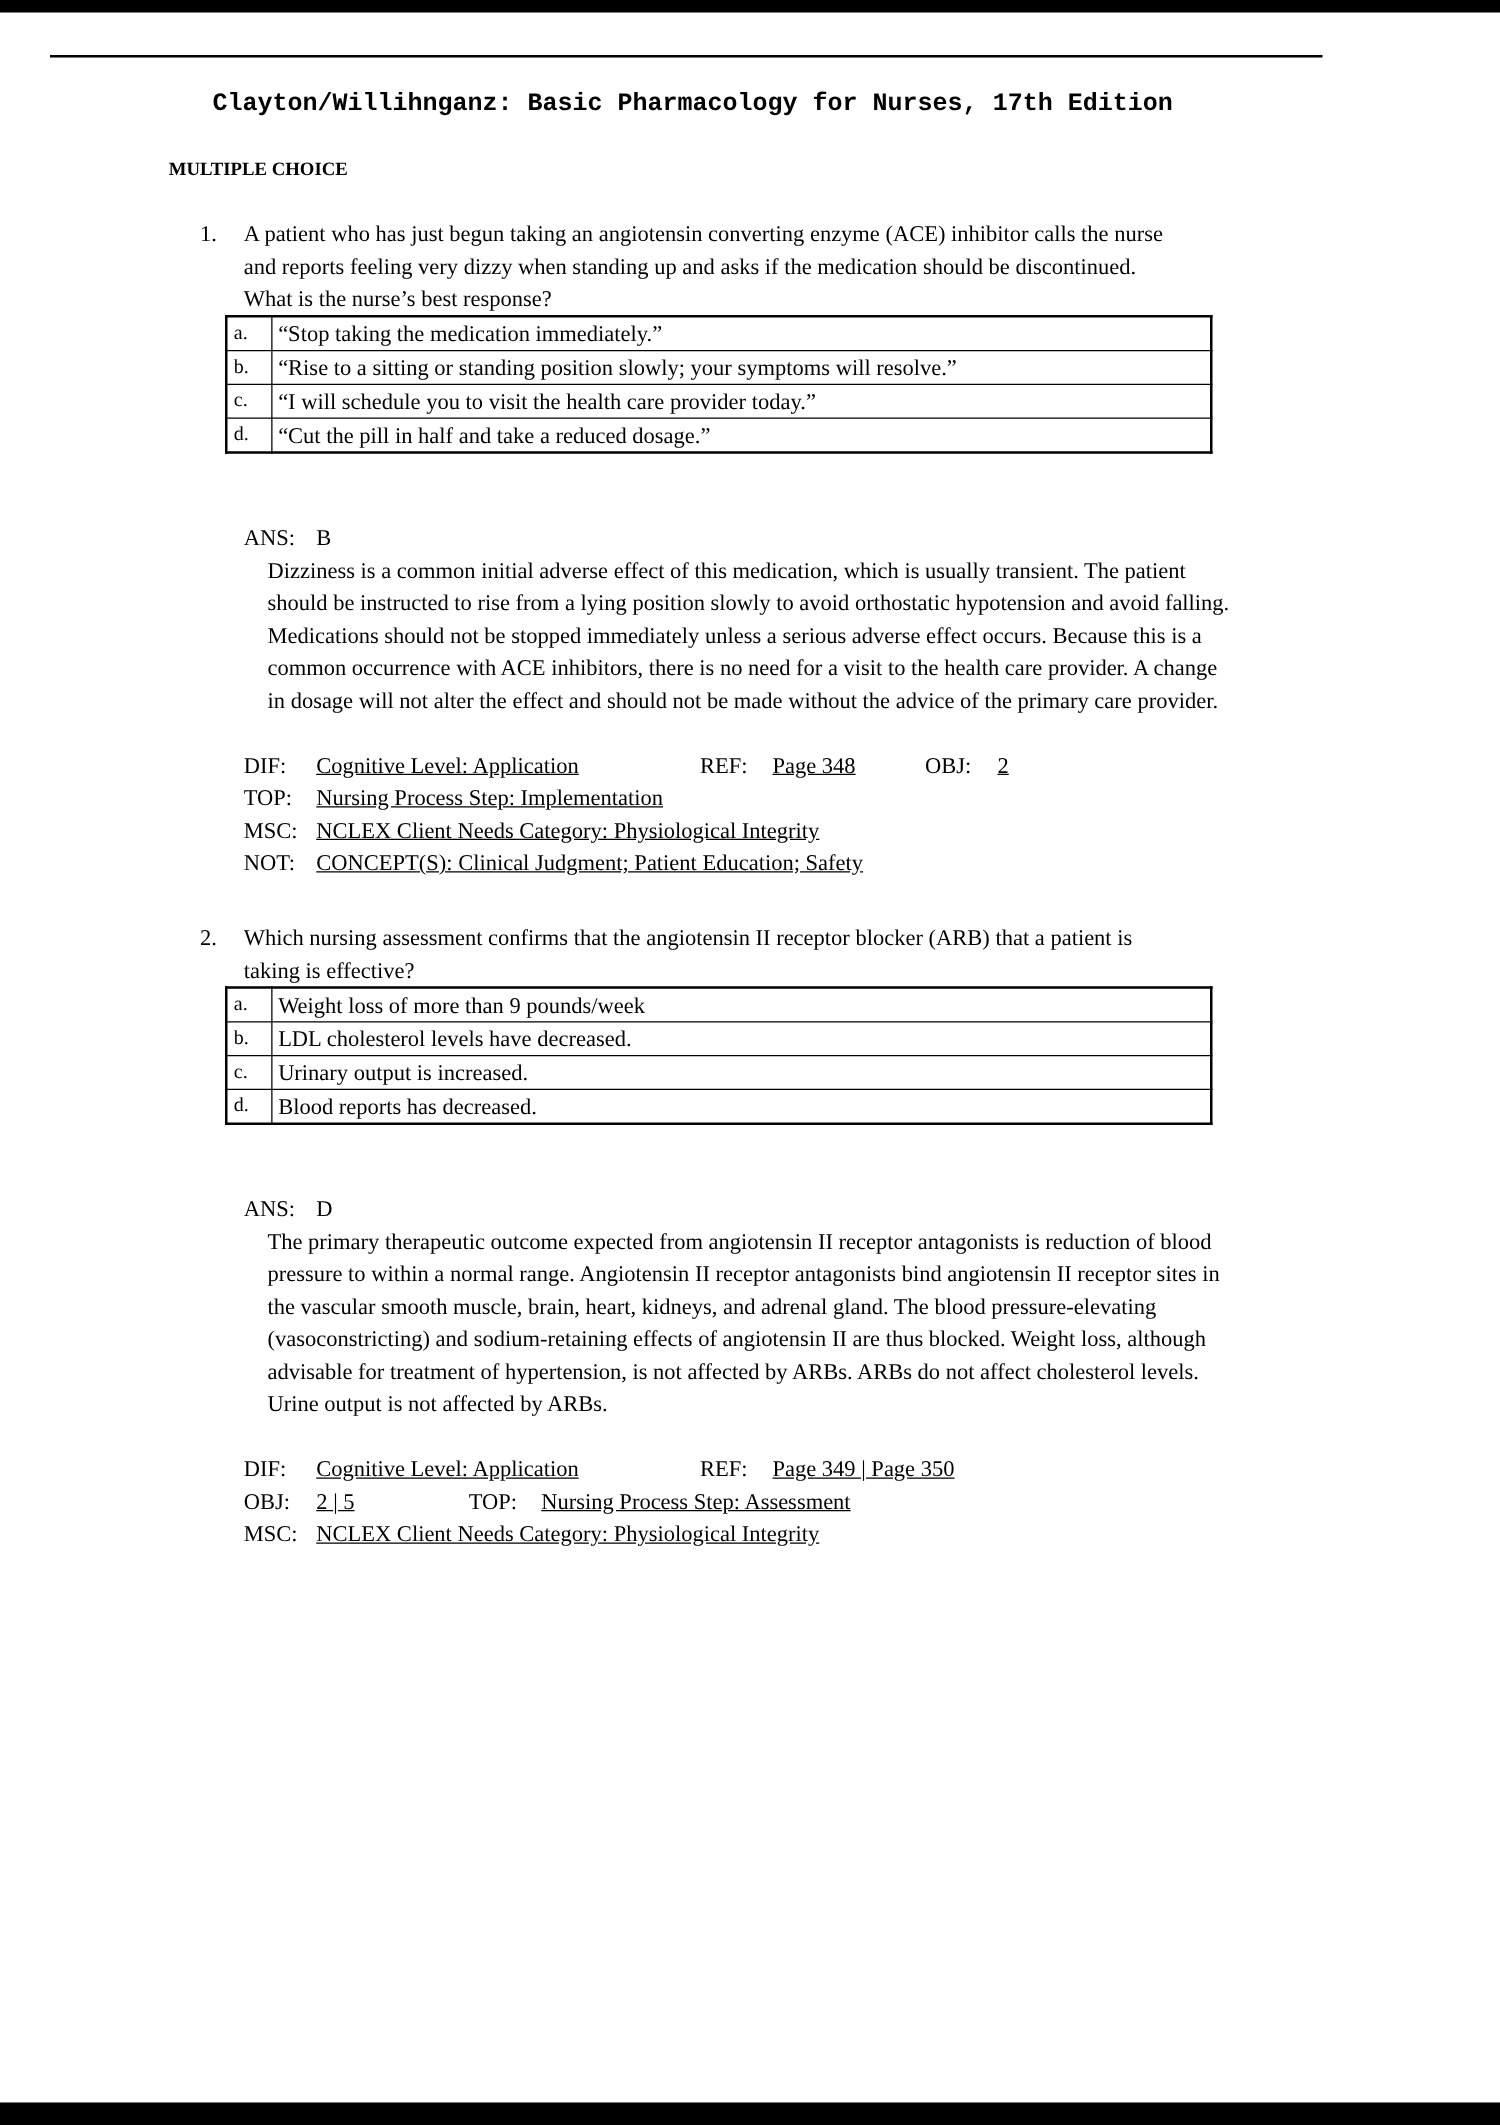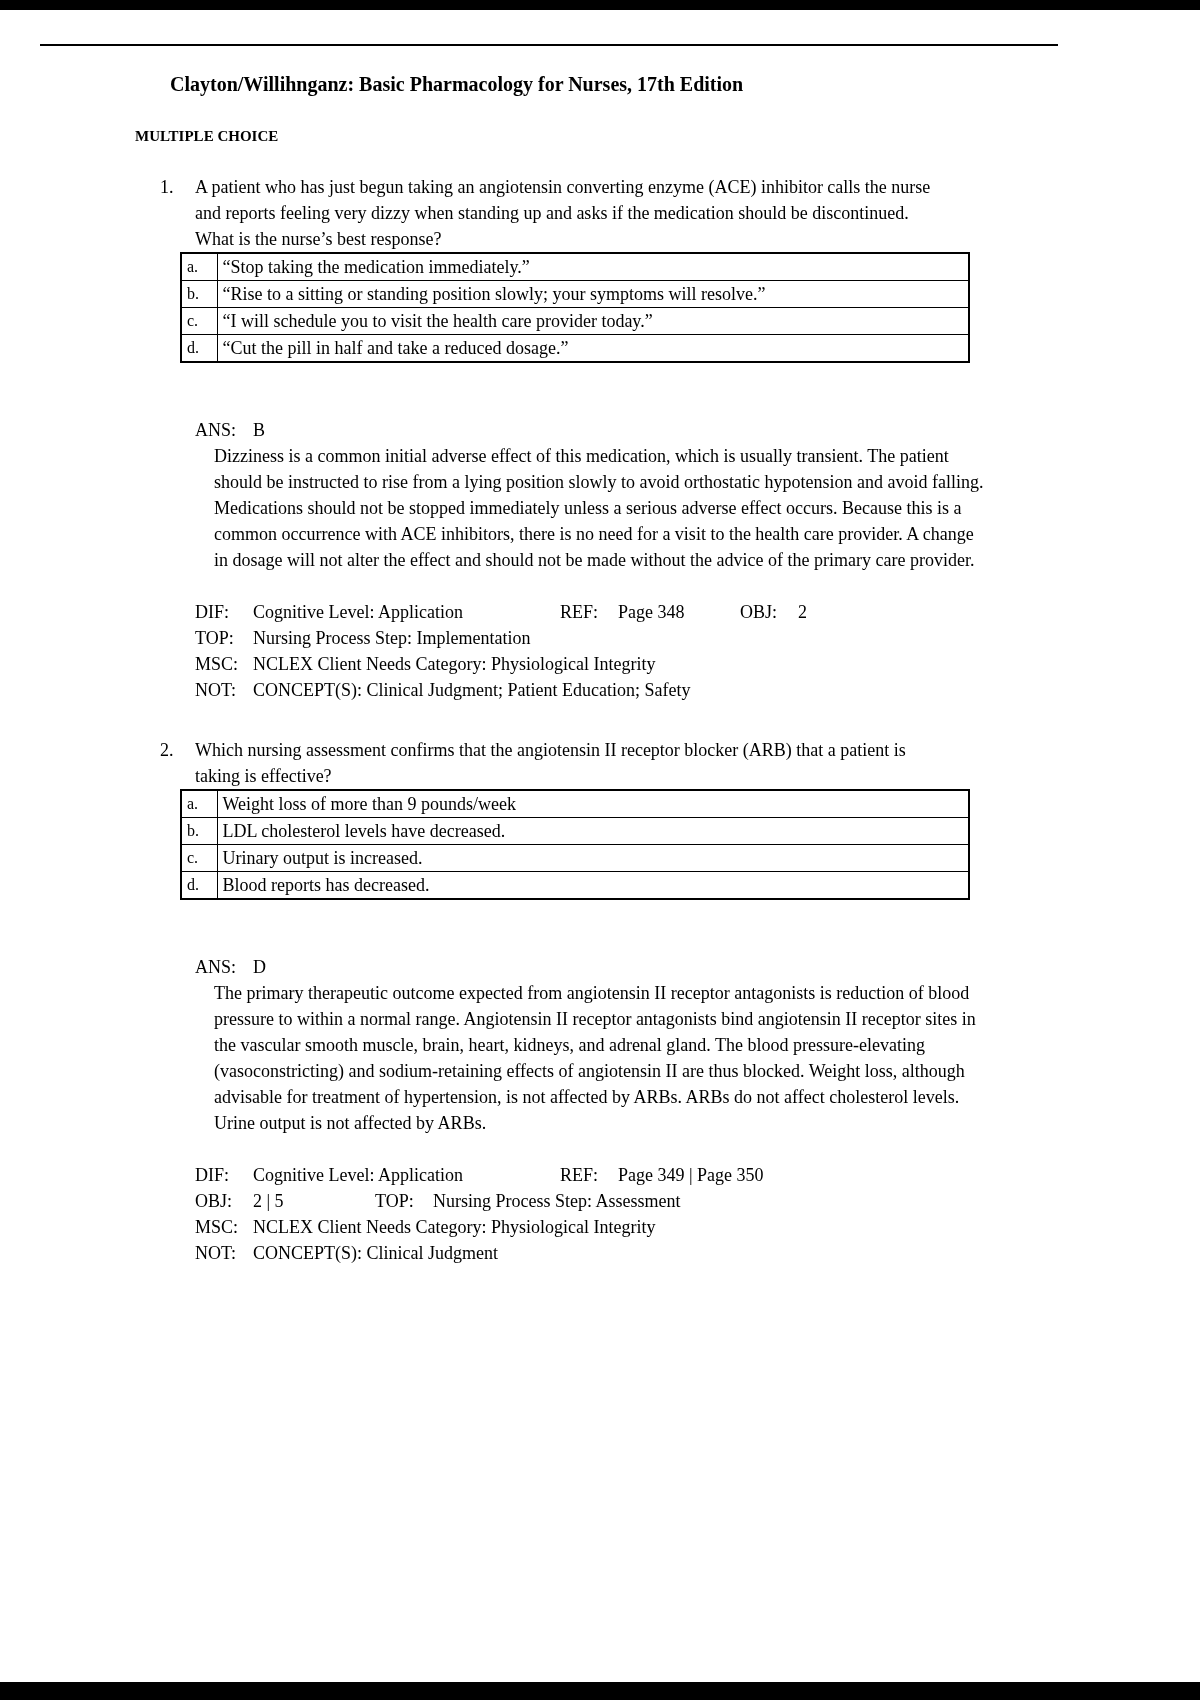--- a/index.html
+++ b/index.html
@@ -29,20 +29,21 @@
   }
   .content {
     position: absolute; top: 70px; left: 135px; width: 930px;
   }
   .doc-title {
     font-size: 20px; font-weight: bold; line-height: 28px;
   }
   .doc-subtitle {
     font-size: 20px; font-weight: bold; line-height: 28px;
     padding-left: 35px;
+    font-family: Liberation Mono, monospace;
   }
   .section-heading {
     font-size: 15px; font-weight: bold; margin-top: 26px; line-height: 24px;
   }
   .question {
     margin-left: 25px; margin-top: 26px;
     font-size: 18px; line-height: 26px;
   }
   .question + .question { margin-top: 34px; }
   .stem-row { display: flex; }
@@ -61,21 +62,21 @@
     line-height: 24px;
     padding: 1px 5px;
     vertical-align: top;
   }
   td.opt-letter { width: 36px; font-size: 16px; }
   .answer-line { margin-left: 35px; margin-top: 54px; }
   .rationale { margin-left: 54px; width: 770px; }
   .meta-block { margin-left: 35px; margin-top: 26px; }
   .meta-line { line-height: 26px; }
   .meta-label { display: inline-block; width: 58px; }
-  .meta-pair { display: inline-block; vertical-align: top; }
+  .meta-pair { display: inline-block; vertical-align: top; text-decoration: underline; }
   .pw-365 { width: 365px; }
   .pw-180 { width: 180px; }
 </style>
 </head>
 <body>
 
 <div class="page">
   <div class="top-bar"></div>
   <div class="header-rule"></div>
 
@@ -164,21 +165,18 @@
       <div class="meta-block">
         <div class="meta-line">
           <span class="meta-pair pw-365"><span class="meta-label">DIF:</span><span>Cognitive Level: Application</span></span><span class="meta-pair"><span class="meta-label">REF:</span><span>Page 349 | Page 350</span></span>
         </div>
         <div class="meta-line">
           <span class="meta-pair pw-180"><span class="meta-label">OBJ:</span><span>2 | 5</span></span><span class="meta-pair"><span class="meta-label">TOP:</span><span>Nursing Process Step: Assessment</span></span>
         </div>
         <div class="meta-line">
           <span class="meta-pair"><span class="meta-label">MSC:</span><span>NCLEX Client Needs Category: Physiological Integrity</span></span>
         </div>
-        <div class="meta-line">
-          <span class="meta-pair"><span class="meta-label">NOT:</span><span>CONCEPT(S): Clinical Judgment</span></span>
-        </div>
       </div>
     </div>
   </div>
 
   <div class="bottom-bar"></div>
 </div>
 
 </body></html>

